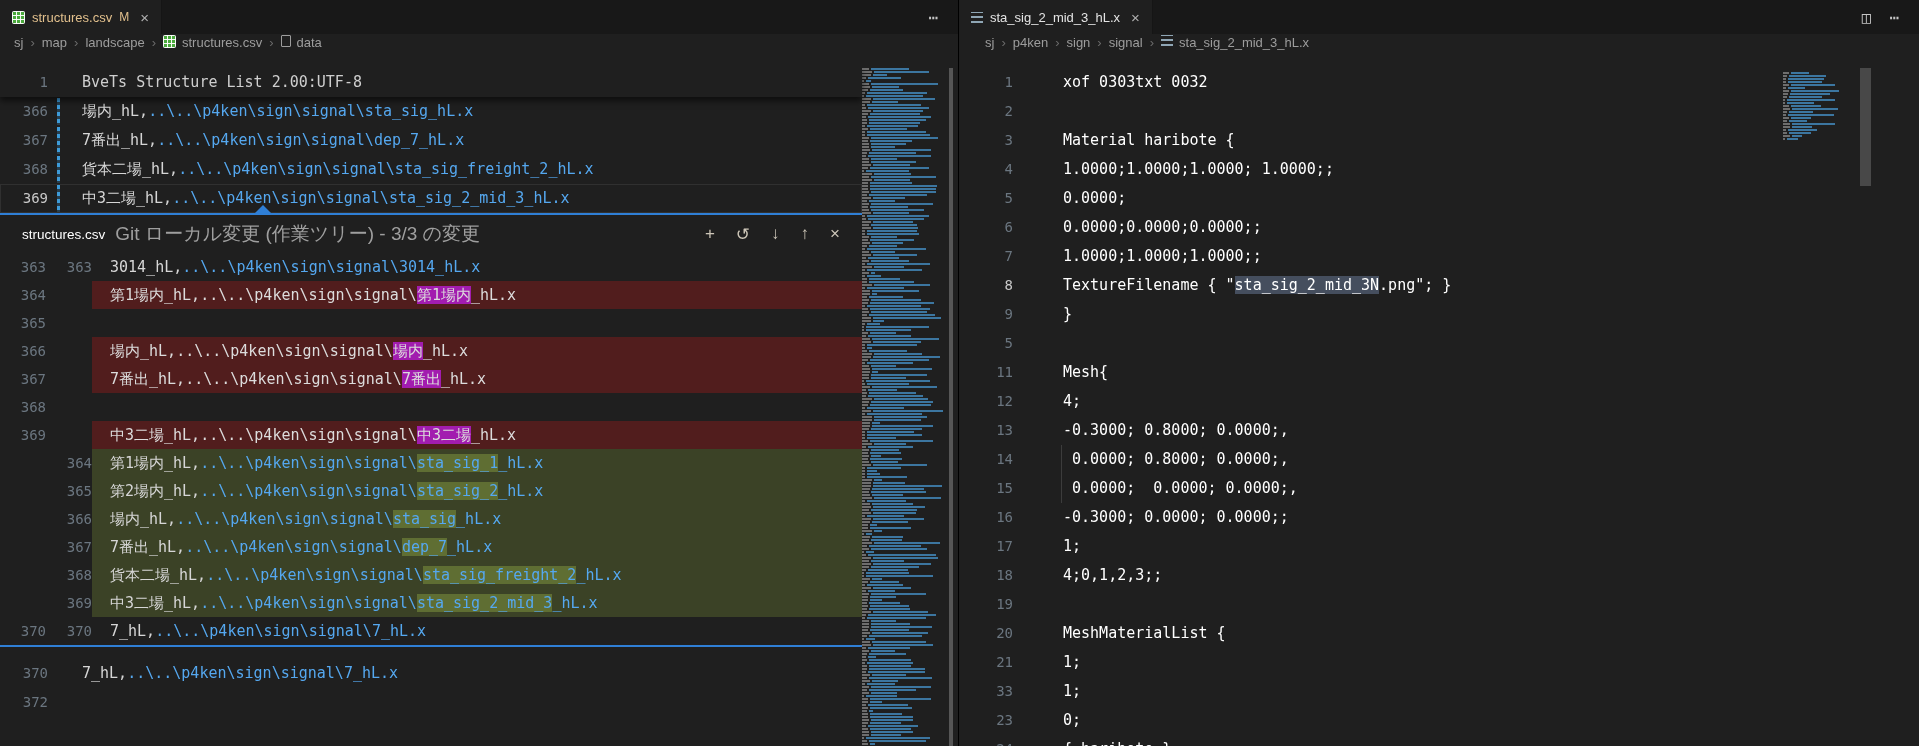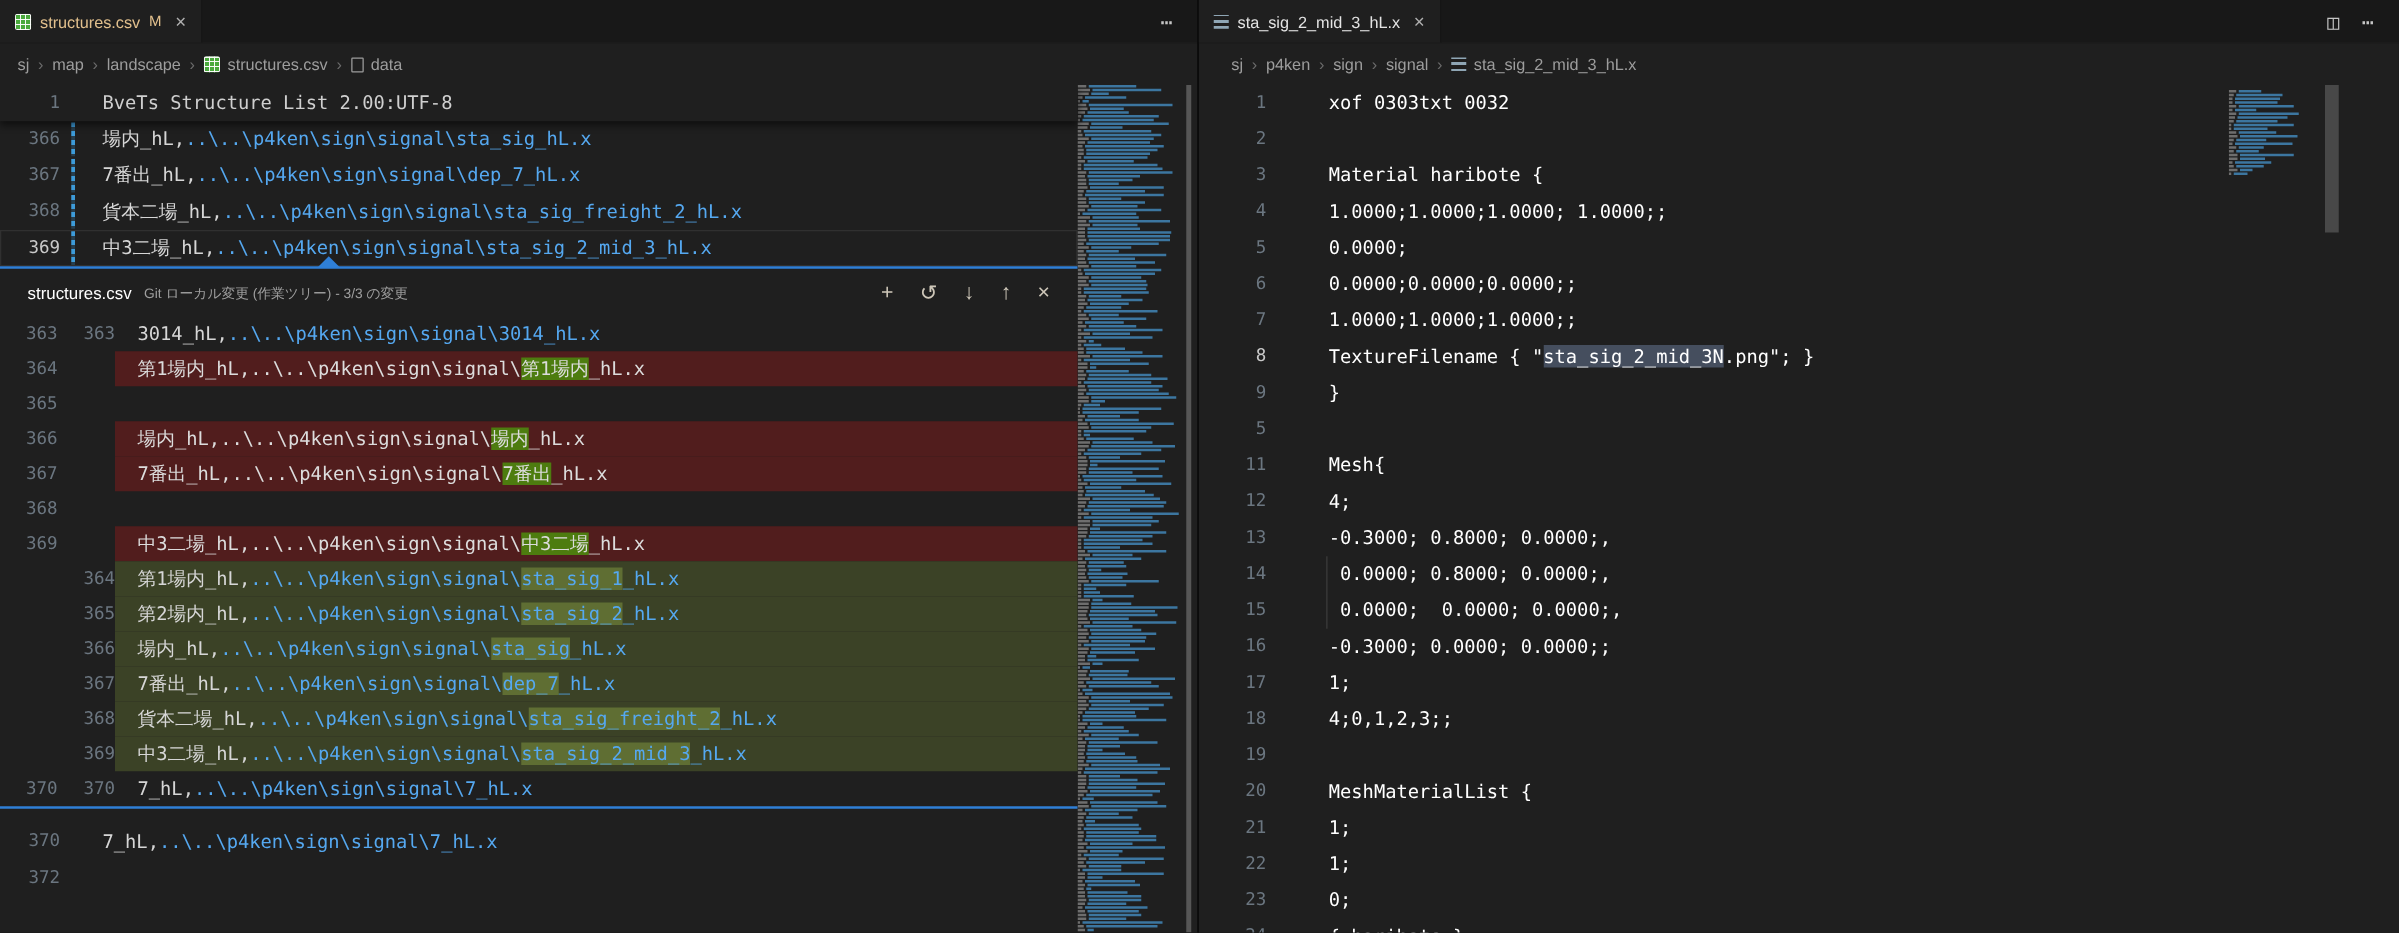--- a/index.html
+++ b/index.html
@@ -17,21 +17,21 @@
          border-right:1px solid #151515; font-family:"Liberation Sans", sans-serif; font-size:13px; cursor:pointer; }
   .tab .lbl-mod { color:#e2c08d; }
   .tab .lbl { color:#e4e4e4; }
   .tab .badge { color:#e2c08d; font-size:12px; }
   .tab .close { color:#b0b0b0; font-size:15px; margin-left:4px; }
   .tab-actions { margin-left:auto; display:flex; align-items:center; gap:18px;
                  padding-right:20px; color:#c5c5c5; font-size:16px; }
   .tab-actions span { cursor:pointer; }
 
   
-  .bc { height:33px; background:#1f1f1f; display:flex; align-items:center; gap:6px;
+  .bc { height:33px; background:#1f1f1f; display:flex; gap:6px;
         padding-left:14px; font-family:"Liberation Sans", sans-serif; font-size:13px; color:#9d9d9d; }
   #group-right .bc { padding-left:26px; }
   .bc .sep { color:#6b6b6b; font-size:13px; padding:0 1px; }
   .bc .item { cursor:pointer; white-space:nowrap; }
 
   
   .csv-icon { width:13px; height:13px; flex:none; border-radius:2px; background:#4aa93c;
     background-image:
       repeating-linear-gradient(0deg, rgba(255,255,255,.95) 0 1px, transparent 1px 4px),
       repeating-linear-gradient(90deg, rgba(255,255,255,.95) 0 1px, transparent 1px 4px); }
@@ -57,30 +57,30 @@
 
   
   .peek { position:relative; width:862px; border-top:2px solid #2f7fd6; border-bottom:2px solid #2f7fd6;
           background:#1f1f1f; z-index:2; }
   .peek::before { content:""; position:absolute; top:-10px; left:254px;
           border-left:9px solid transparent; border-right:9px solid transparent;
           border-bottom:9px solid #2f7fd6; }
   .peek-head { height:38px; display:flex; align-items:center; gap:10px; padding-left:22px;
           font-family:"Liberation Sans", sans-serif; }
   .peek-title { color:#ffffff; font-size:13.5px; }
-  .peek-desc  { color:#9f9f9f; font-size:11px; }
+  .peek-desc  { color:#9f9f9f; font-size:19px; }
   .peek-actions { margin-left:auto; display:flex; gap:21px; padding-right:22px;
           color:#cdc6b8; font-size:17px; }
   .peek-actions span { cursor:pointer; }
   .prow { display:flex; height:28px; line-height:28px; font-size:15px; white-space:pre; }
   .ln2  { width:46px; flex:none; text-align:right; color:#6b7680; font-size:14px; }
   .ptxt { flex:1; padding-left:18px; white-space:pre; }
   .prow.del .ptxt { background:#511d1d; }
   .prow.del .nm, .prow.del .pa { color:#dcdcdc; }
-  .prow.del .hl { background:#4d7c0f; }
+  .prow.del .hl { background:#a21caf; }
   .prow.add .ptxt { background:#3b4226; }
   .prow.add .hl { background:#5f6e33; }
   .tail { margin-top:12px; }
 
   
   .row .ln-r { width:54px; flex:none; text-align:right; color:#6b7680; font-size:14px; cursor:pointer; }
   .txt-r { padding-left:50px; color:#ffffff; white-space:pre; }
   .whl { background:#454e5e; }
   .cur-r .ln-r { color:#c9c9c9; }
   .indent-guide { position:absolute; left:102px; top:377px; height:58px;
@@ -1124,21 +1124,21 @@
         <div class="row"><span class="ln-r">12</span><span class="txt-r"><span>4;</span></span></div>
         <div class="row"><span class="ln-r">13</span><span class="txt-r"><span>-0.3000; 0.8000; 0.0000;,</span></span></div>
         <div class="row"><span class="ln-r">14</span><span class="txt-r"><span> 0.0000; 0.8000; 0.0000;,</span></span></div>
         <div class="row"><span class="ln-r">15</span><span class="txt-r"><span> 0.0000;  0.0000; 0.0000;,</span></span></div>
         <div class="row"><span class="ln-r">16</span><span class="txt-r"><span>-0.3000; 0.0000; 0.0000;;</span></span></div>
         <div class="row"><span class="ln-r">17</span><span class="txt-r"><span>1;</span></span></div>
         <div class="row"><span class="ln-r">18</span><span class="txt-r"><span>4;0,1,2,3;;</span></span></div>
         <div class="row"><span class="ln-r">19</span><span class="txt-r"><span></span></span></div>
         <div class="row"><span class="ln-r">20</span><span class="txt-r"><span>MeshMaterialList {</span></span></div>
         <div class="row"><span class="ln-r">21</span><span class="txt-r"><span>1;</span></span></div>
-        <div class="row"><span class="ln-r">22</span><span class="txt-r"><span>1;</span></span></div>
+        <div class="row"><span class="ln-r">33</span><span class="txt-r"><span>1;</span></span></div>
         <div class="row"><span class="ln-r">23</span><span class="txt-r"><span>0;</span></span></div>
         <div class="row"><span class="ln-r">24</span><span class="txt-r"><span>{ haribote }</span></span></div>
       </div>
     <div class="indent-guide"></div>
     <div class="minimap" id="mm-right">
         <div class="mm-row">
           <span class="mm-g" style="width: 6.36287px;"></span>
           <span class="mm-b" style="width: 17.3451px;"></span>
         </div>
         <div class="mm-row">

